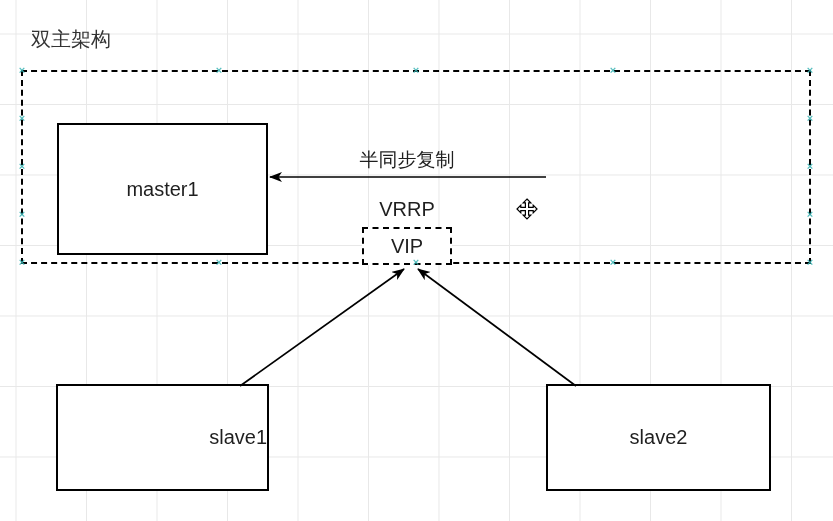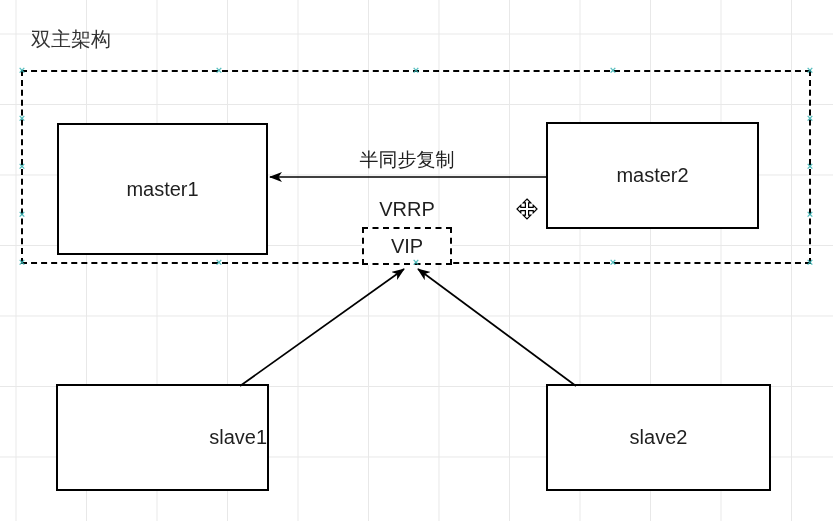--- a/index.html
+++ b/index.html
@@ -60,23 +60,20 @@
 
 <div class="canvas">
 
   <div class="diagram-title">双主架构</div>
 
   <div class="selection-rect"></div>
 
   <div class="node master1">
     <span>master1</span>
   </div>
-  <div class="node master2">
-    <span>master2</span>
-  </div>
   <div class="node slave1">
     <span>slave1</span>
   </div>
   <div class="node slave2">
     <span>slave2</span>
   </div>
 
   <div class="vip-box">
     <span>VIP</span>
   </div>

